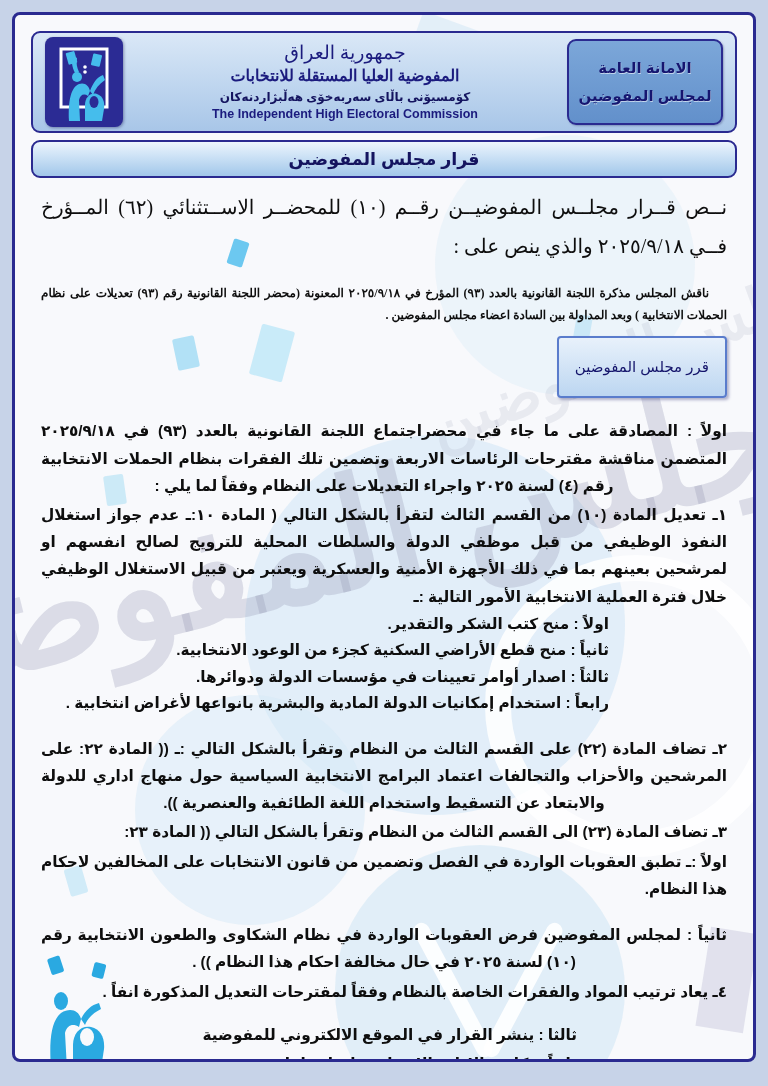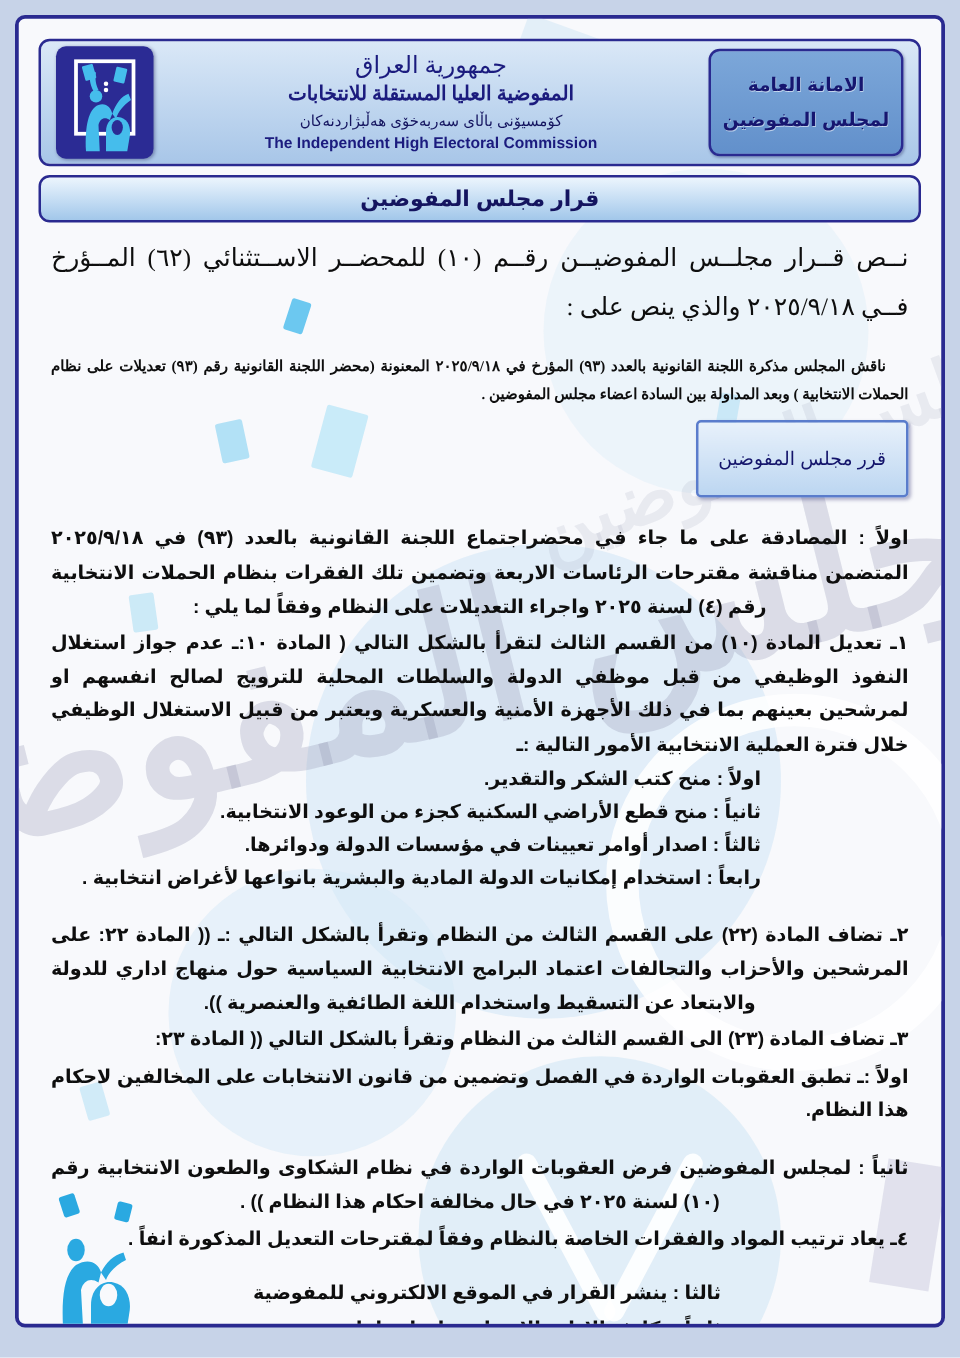--- a/index.html
+++ b/index.html
@@ -66,21 +66,21 @@
     background:linear-gradient(to bottom,#7ca7d9,#6290cb);
     border:2px solid #2a2a90;border-radius:9px;
     display:flex;flex-direction:column;justify-content:center;align-items:center;gap:10px;
     color:#161670;font-weight:bold;font-size:15px;
     text-shadow:0.5px 0.5px 0 rgba(255,255,255,.55);
     box-shadow:1px 1px 2px rgba(20,20,80,.3);
   }
   .hdr-center{flex:1;text-align:center;color:#1b1b7e;line-height:1.25;padding:0 6px;}
   .hdr-l1{font-family:"Liberation Serif","DejaVu Serif",serif;font-weight:normal;font-size:19px;}
   .hdr-l2{font-family:"Liberation Serif","DejaVu Serif",serif;font-weight:bold;font-size:16px;margin-top:1px;}
-  .hdr-l3{font-weight:normal;font-size:12px;margin-top:4px;color:#14145f;}
+  .hdr-l3{font-weight:bold;font-size:12px;margin-top:4px;color:#14145f;}
   .hdr-l4{font-weight:bold;font-size:12.5px;margin-top:2px;color:#1b1b7e;}
   .logo{
     width:78px;height:90px;flex:0 0 auto;
     background:#2b2b94;border-radius:8px;
     box-shadow:1px 1px 3px rgba(20,20,80,.4);
     display:flex;align-items:center;justify-content:center;
   }
   .title-bar{
     margin:7px 16px 0;height:38px;
     background:linear-gradient(to bottom,#ecf5fd 0%,#c3dcf3 55%,#a2c7ea 100%);

